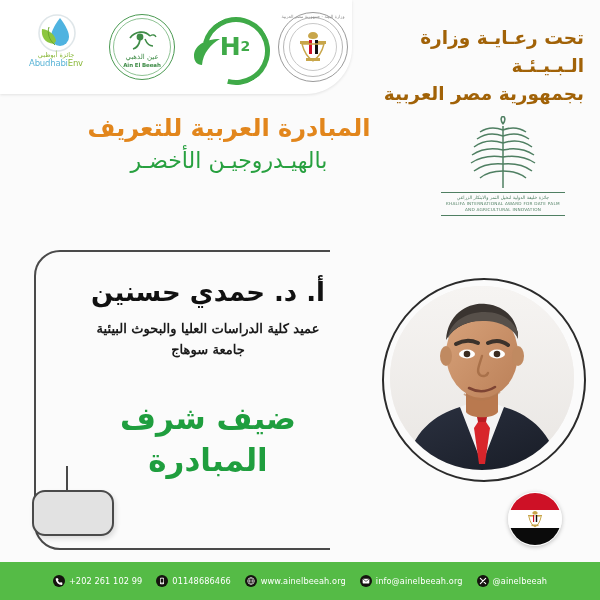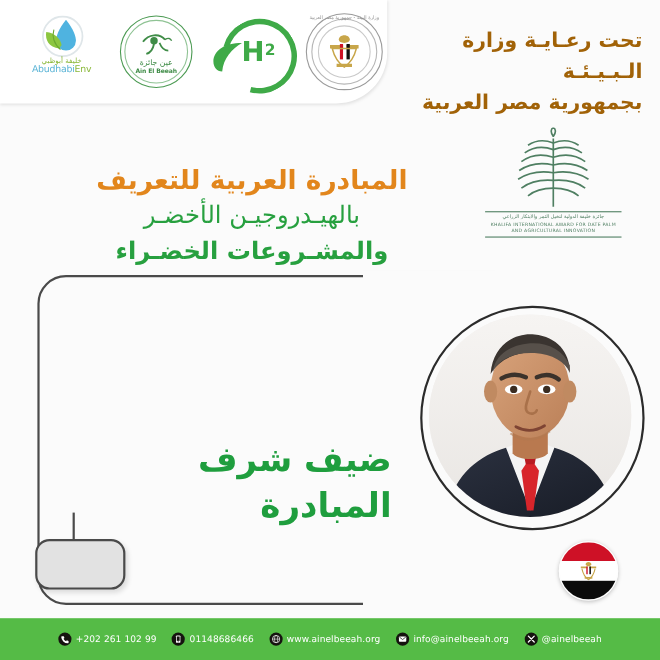--- a/index.html
+++ b/index.html
@@ -83,21 +83,21 @@
   .header-slogan{
     position:absolute;right:16px;top:24px;width:218px;
     text-align:right;direction:rtl;
     color:#a16207;font-weight:bold;font-size:18.5px;line-height:1.5;
     letter-spacing:.2px;
   }
 
   
   .title-block{
     position:absolute;left:34px;top:112px;width:390px;
-    direction:rtl;text-align:center;margin-top:36px;
+    direction:rtl;text-align:center;
   }
   .title-l1{color:#e2861c;font-weight:bold;font-size:24px;line-height:1.38;letter-spacing:.4px;}
   .title-l2{color:#27a03f;font-weight:normal;font-size:22px;line-height:1.46;letter-spacing:1.4px;}
   .title-l3{color:#27a03f;font-weight:bold;font-size:22px;line-height:1.46;letter-spacing:1.4px;}
 
   
   .sponsor{
     position:absolute;right:22px;top:116px;width:150px;text-align:center;
   }
   .palm{width:86px;height:74px;margin:0 auto;display:block;}
@@ -137,21 +137,21 @@
   .speaker-name{
     font-size:26px;font-weight:bold;color:#111111;line-height:1.25;
     font-family:"DejaVu Sans","Liberation Sans",sans-serif;
   }
   .speaker-role{
     margin-top:9px;font-size:13px;color:#1a1a1a;line-height:1.62;font-weight:600;
     font-family:"DejaVu Serif","Liberation Serif",serif;
   }
   .guest-tag{
     position:absolute;left:60px;top:398px;width:296px;
-    direction:rtl;
+    direction:rtl;text-align:center;
     color:#1f9e3e;font-weight:bold;font-size:31px;line-height:1.34;
   }
 
   
   .portrait-ring{
     position:absolute;left:382px;top:278px;width:200px;height:200px;
     border:2.5px solid #2b2b2b;border-radius:50%;
   }
   .portrait{
     position:absolute;left:390px;top:286px;width:184px;height:184px;
@@ -196,37 +196,37 @@
     <div class="logo-panel">
 
       <div class="logo logo-adh">
         <svg class="adh-mark" viewBox="0 0 42 40">
           <circle cx="21" cy="19" r="18" fill="none" stroke="#dfe6e9" stroke-width="1.6"></circle>
           <path d="M24 4 C31 13 33 19 33 23 a9 9 0 0 1-18 0 c0-4 2-10 9-19z" fill="#4fb3e0"></path>
           <path d="M18 30 C8 29 5 22 6 15 c8 1 13 6 14 12 z" fill="#8cc63f"></path>
           <path d="M19 31 C13 26 11 19 13 13" fill="none" stroke="#6aa82f" stroke-width="1"></path>
         </svg>
         <div class="adh-text">
-          <div class="adh-ar">خليفة أبوظبي</div>
+          <div class="adh-ar">جائزة أبوظبي</div>
           <div class="adh-en"><span>Abudhabi</span><i>Env</i></div>
         </div>
       </div>
 
       <div class="logo logo-seal">
         <div class="seal-ring"></div>
         <div class="seal-ring2"></div>
         <div class="seal-inner">
           <svg width="30" height="26" viewBox="0 0 30 26">
             <path d="M3 12 C8 5 18 4 23 10" fill="none" stroke="#3f8c47" stroke-width="1.7"></path>
             <circle cx="13" cy="11" r="3.4" fill="#3f8c47"></circle>
             <path d="M13 14 C12 19 10 22 6 23" fill="none" stroke="#3f8c47" stroke-width="1.7"></path>
             <path d="M18 13 C20 18 22 20 26 20" fill="none" stroke="#3f8c47" stroke-width="1.5"></path>
             <path d="M23 10 C26 8 28 9 29 11" fill="none" stroke="#3f8c47" stroke-width="1.3"></path>
           </svg>
-          <div class="seal-ar">عين جائزة</div>
+          <div class="seal-ar">عين الذهبي</div>
           <div class="seal-en">Ain El Beeah</div>
         </div>
       </div>
 
       <div class="logo logo-h2">
         <div class="h2-circle"></div>
         <svg style="position:absolute;left:6px;top:26px;" width="30" height="30" viewBox="0 0 30 30">
           <path d="M28 2 C12 2 2 9 2 19 c0 5 3 9 8 9 C11 16 19 7 28 2 z" fill="#3faa48"></path>
         </svg>
         <div class="h2-text">
@@ -254,21 +254,20 @@
 
     <div class="header-slogan">
       <div>تحت رعـايـة وزارة الـبـيـئـة</div>
       <div>بجمهورية مصر العربية</div>
     </div>
   </div>
 
   <div class="title-block">
     <div class="title-l1">المبادرة العربية للتعريف</div>
     <div class="title-l2">بالهيـدروجيـن الأخضـر</div>
-    <div class="title-l3">والمشـروعات الخضـراء</div>
   </div>
 
   <div class="sponsor">
     <svg class="palm" viewBox="0 0 86 74">
       <g stroke="#4f7f62" stroke-width="1.5" fill="none">
         <path d="M43 72 V10"></path>
         <path d="M43 14 C33 10 26 12 20 16 M43 14 C53 10 60 12 66 16"></path>
         <path d="M43 20 C32 16 24 18 17 23 M43 20 C54 16 62 18 69 23"></path>
         <path d="M43 27 C31 23 22 25 14 31 M43 27 C55 23 64 25 72 31"></path>
         <path d="M43 34 C30 31 21 33 12 39 M43 34 C56 31 65 33 74 39"></path>
@@ -283,20 +282,27 @@
     <div class="sponsor-en-sm">KHALIFA INTERNATIONAL AWARD FOR DATE PALM</div>
     <div class="sponsor-en-sm">AND AGRICULTURAL INNOVATION</div>
     <div class="sponsor-rule"></div>
   </div>
 
   <div class="frame"></div>
   <div class="frame-mask-right"></div>
   <div class="gray-pill-stem"></div>
   <div class="gray-pill"></div>
 
+  <div class="speaker">
+    <div class="speaker-name">أ. د. حمدي حسنين</div>
+    <div class="speaker-role">
+      <div>عميد كلية الدراسات العليا والبحوث البيئية</div>
+      <div>جامعة سوهاج</div>
+    </div>
+  </div>
 
   <div class="guest-tag">
     <div>ضيف شرف</div>
     <div>المبادرة</div>
   </div>
 
   <div class="portrait-ring"></div>
   <div class="portrait">
     <svg width="184" height="184" viewBox="0 0 184 184">
       <defs>

